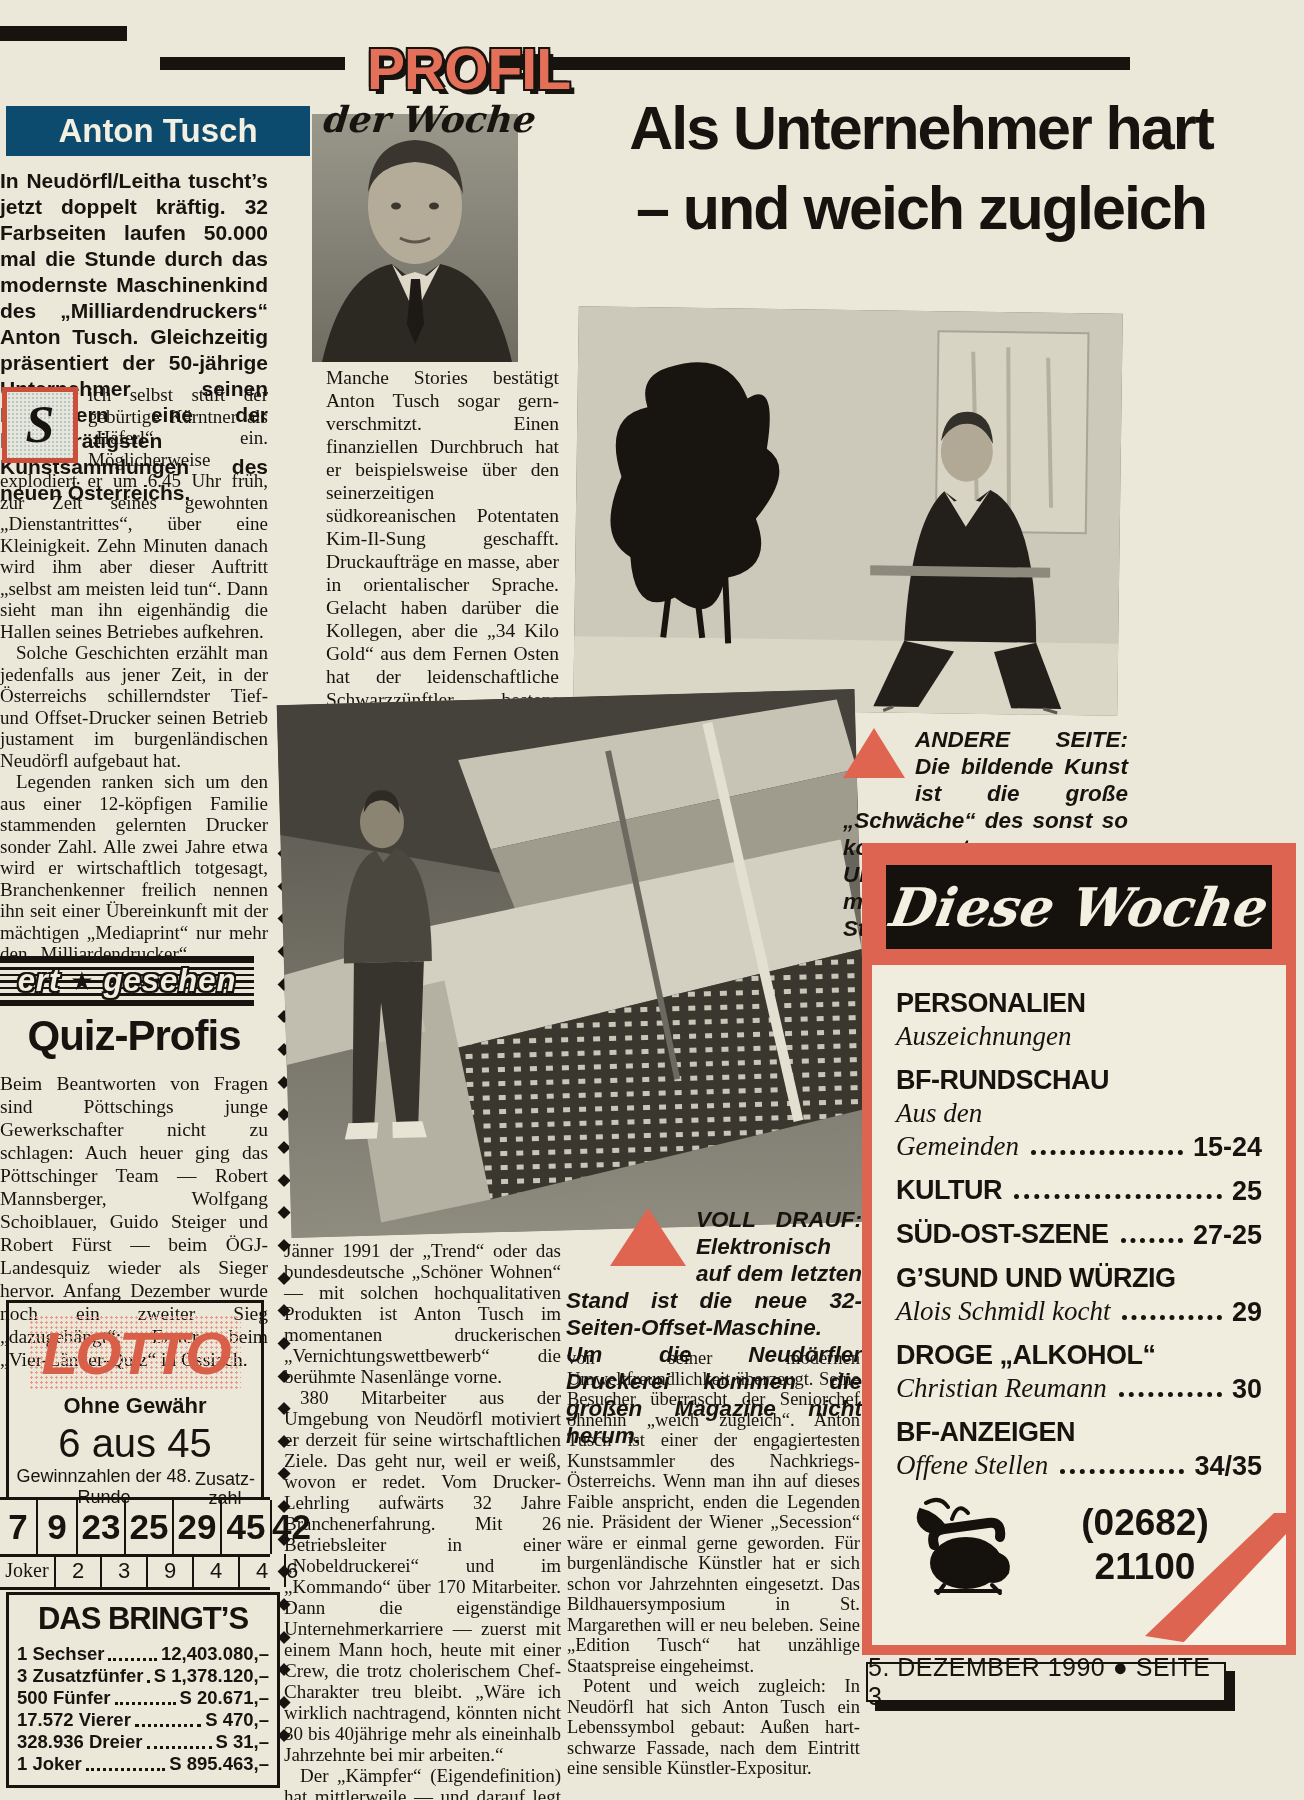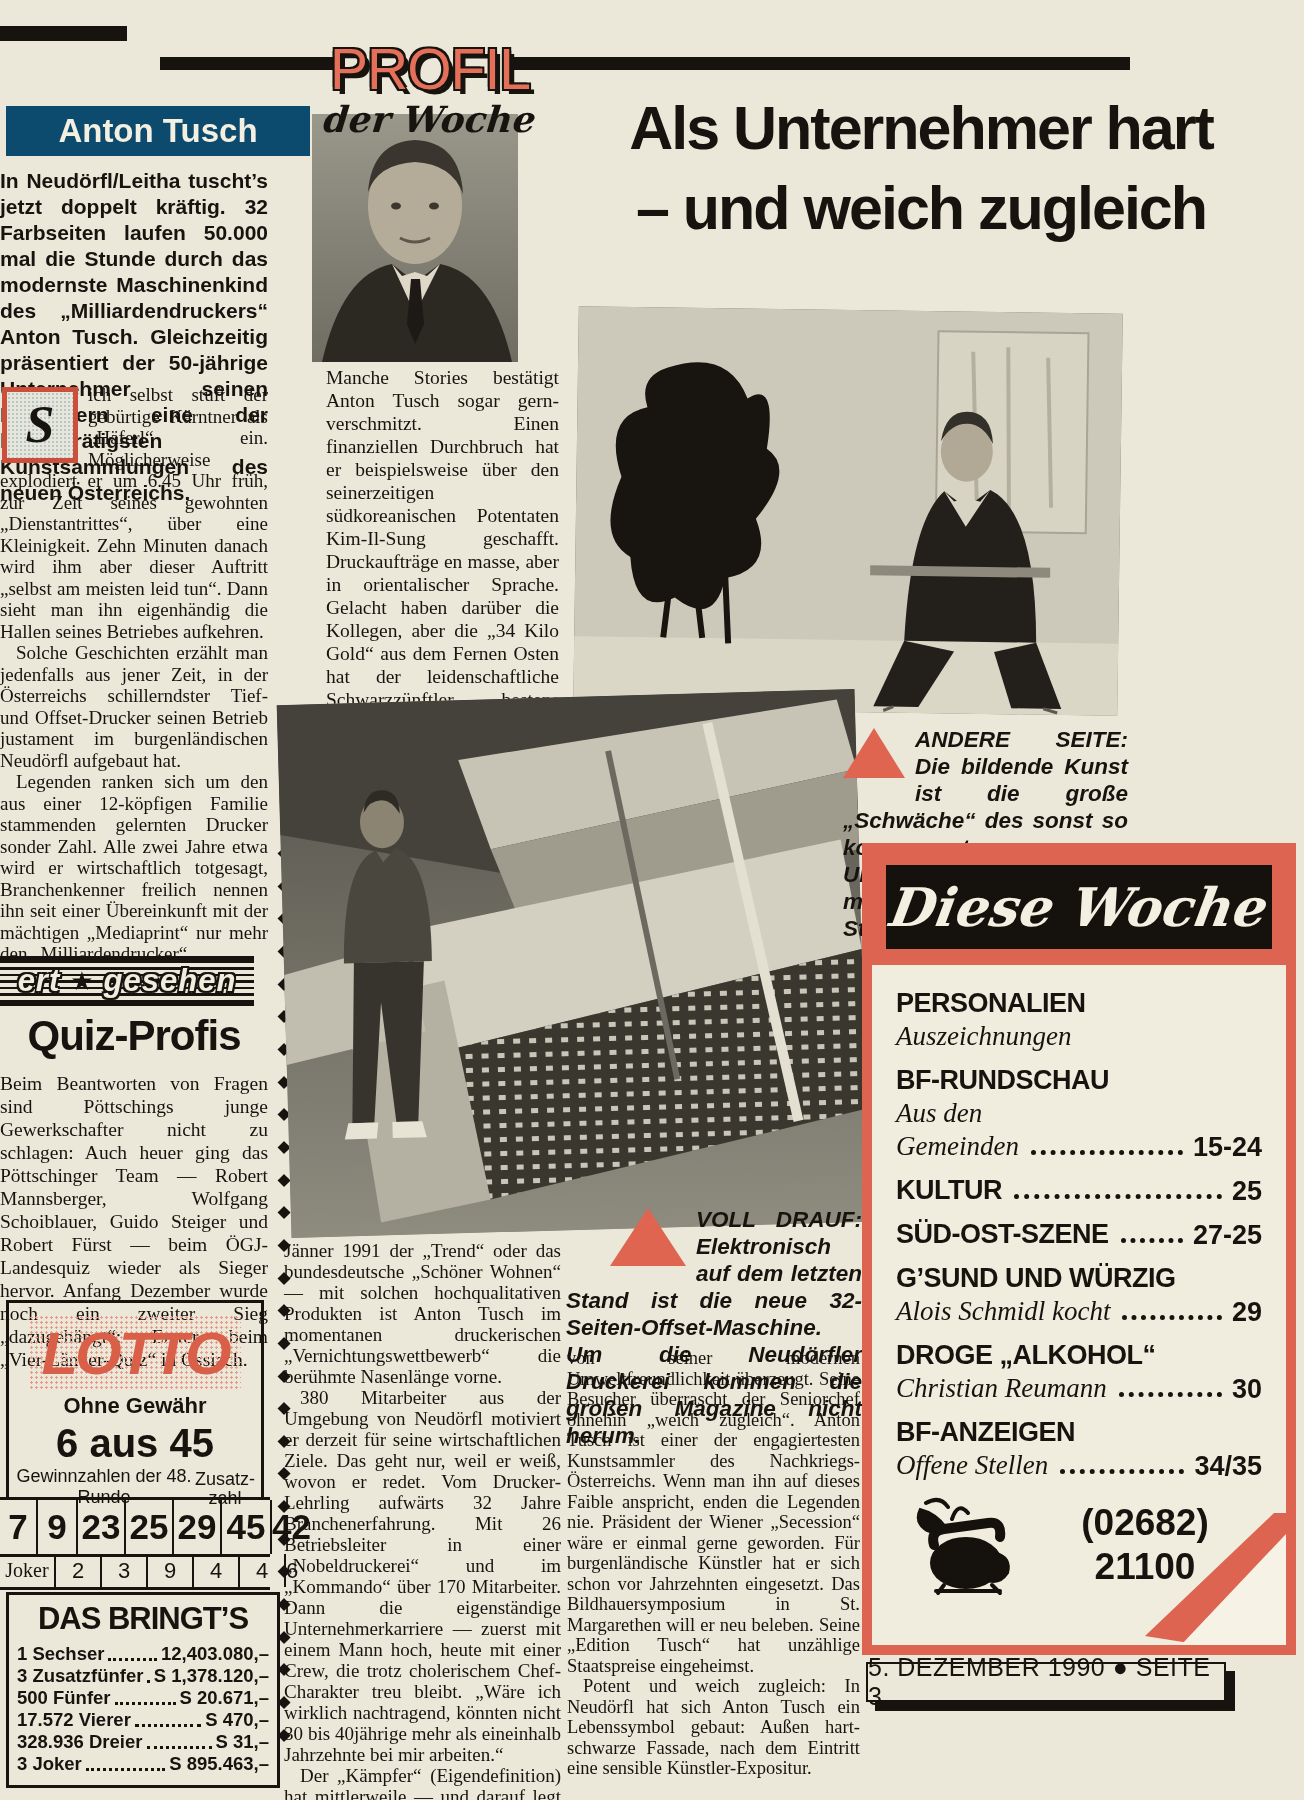--- a/index.html
+++ b/index.html
@@ -3,22 +3,22 @@
 <meta charset="utf-8">
 <style>
   html,body{margin:0;padding:0;background:#d8d4c6;}
   .page{position:relative;width:1304px;height:1800px;margin:0 auto;background:#ece8d9;overflow:hidden;
         font-family:"Liberation Sans","DejaVu Sans",sans-serif;color:#17130f;}
   .abs{position:absolute;}
   .bar{background:#17130f;}
 
   
   .profil-wrap{left:290px;top:36px;width:280px;text-align:center;z-index:5;}
-  .profil-logo{font-size:57px;font-weight:400;letter-spacing:-1px;color:#e4705a;
-    text-shadow:-2px -2px 0 #17130f,2px -2px 0 #17130f,-2px 2px 0 #17130f,2px 2px 0 #17130f,5px 5px 0 #17130f;}
+  .profil-logo{font-size:57px;font-weight:700;letter-spacing:-1px;color:#e4705a;
+    text-shadow:-2px -2px 0 #17130f,2px -2px 0 #17130f,-2px 2px 0 #17130f,2px 2px 0 #17130f,5px 5px 0 #17130f;text-align:right;}
   .profil-sub{font-family:"DejaVu Serif","Liberation Serif",serif;font-style:italic;font-weight:700;
     font-size:36px;margin-top:-4px;transform:skewX(-6deg);}
   .headline{left:562px;top:88px;width:718px;text-align:center;font-weight:800;
     font-size:61px;line-height:80px;letter-spacing:-2px;}
 
   
   .at-banner{left:6px;top:106px;width:304px;height:50px;background:#0c4a6e;color:#f3efe1;
     display:flex;align-items:center;justify-content:center;font-size:33px;font-weight:700;}
   .intro{left:0;top:168px;width:268px;font-size:21px;line-height:26px;font-weight:700;text-align:justify;}
   .body-serif{font-family:"Liberation Serif","DejaVu Serif",serif;font-size:19px;line-height:21.5px;text-align:justify;}
@@ -41,21 +41,21 @@
   .quiz-title{left:0;top:1012px;width:268px;text-align:center;font-size:42px;font-weight:800;letter-spacing:-1px;}
   .quiz-body{left:0;top:1072px;width:268px;}
 
   
   .lotto-box{left:6px;top:1300px;width:252px;height:195px;border:3px solid #17130f;border-bottom:none;text-align:center;}
   .lotto-logo{margin:12px auto 2px;width:212px;height:76px;
     background-image:radial-gradient(#e89a86 1.3px,transparent 1.4px);background-size:5px 5px;
     display:flex;align-items:center;justify-content:center;
     font-size:60px;font-weight:900;font-style:italic;color:#d95f48;letter-spacing:-3px;}
   .lotto-dis{font-size:22px;font-weight:700;}
-  .lotto-game{font-size:40px;font-weight:700;margin-top:2px;}
+  .lotto-game{font-size:40px;font-weight:400;margin-top:2px;}
   .lotto-labels{display:flex;justify-content:space-between;align-items:flex-end;padding:0 6px 2px 4px;
     font-size:18px;margin-top:0px;}
   .lotto-labels .zl{line-height:19px;}
   .lotto-row{left:0;top:1497px;width:270px;height:54px;border-top:3px solid #17130f;border-bottom:3px solid #17130f;
     display:grid;grid-template-columns:36px 40px 48px 48px 48px 50px 1fr;}
   .lotto-row .cell{display:flex;align-items:center;justify-content:center;font-size:35px;font-weight:800;}
   .joker-row{left:0;top:1554px;width:270px;height:33px;border-bottom:3px solid #17130f;
     display:grid;grid-template-columns:54px 46px 46px 46px 46px 46px 1fr;}
   .joker-row .cell{display:flex;align-items:center;justify-content:center;font-size:22px;}
   .joker-row .cell:first-of-type{font-family:"Liberation Serif",serif;font-size:20px;}
@@ -211,21 +211,21 @@
           <span>S 470,–</span>
         </div>
 
         <div class="bringts-row">
           <span>328.936 Dreier</span>
           <span class="dots"></span>
           <span>S 31,–</span>
         </div>
 
         <div class="bringts-row">
-          <span>3 Joker</span>
+          <span>1 Joker</span>
           <span class="dots"></span>
           <span>S 895.463,–</span>
         </div>
       </div>
   </div>
 
   <div class="abs diamonds">
       <span>◆</span>
       <span>◆</span>
       <span>◆</span>

